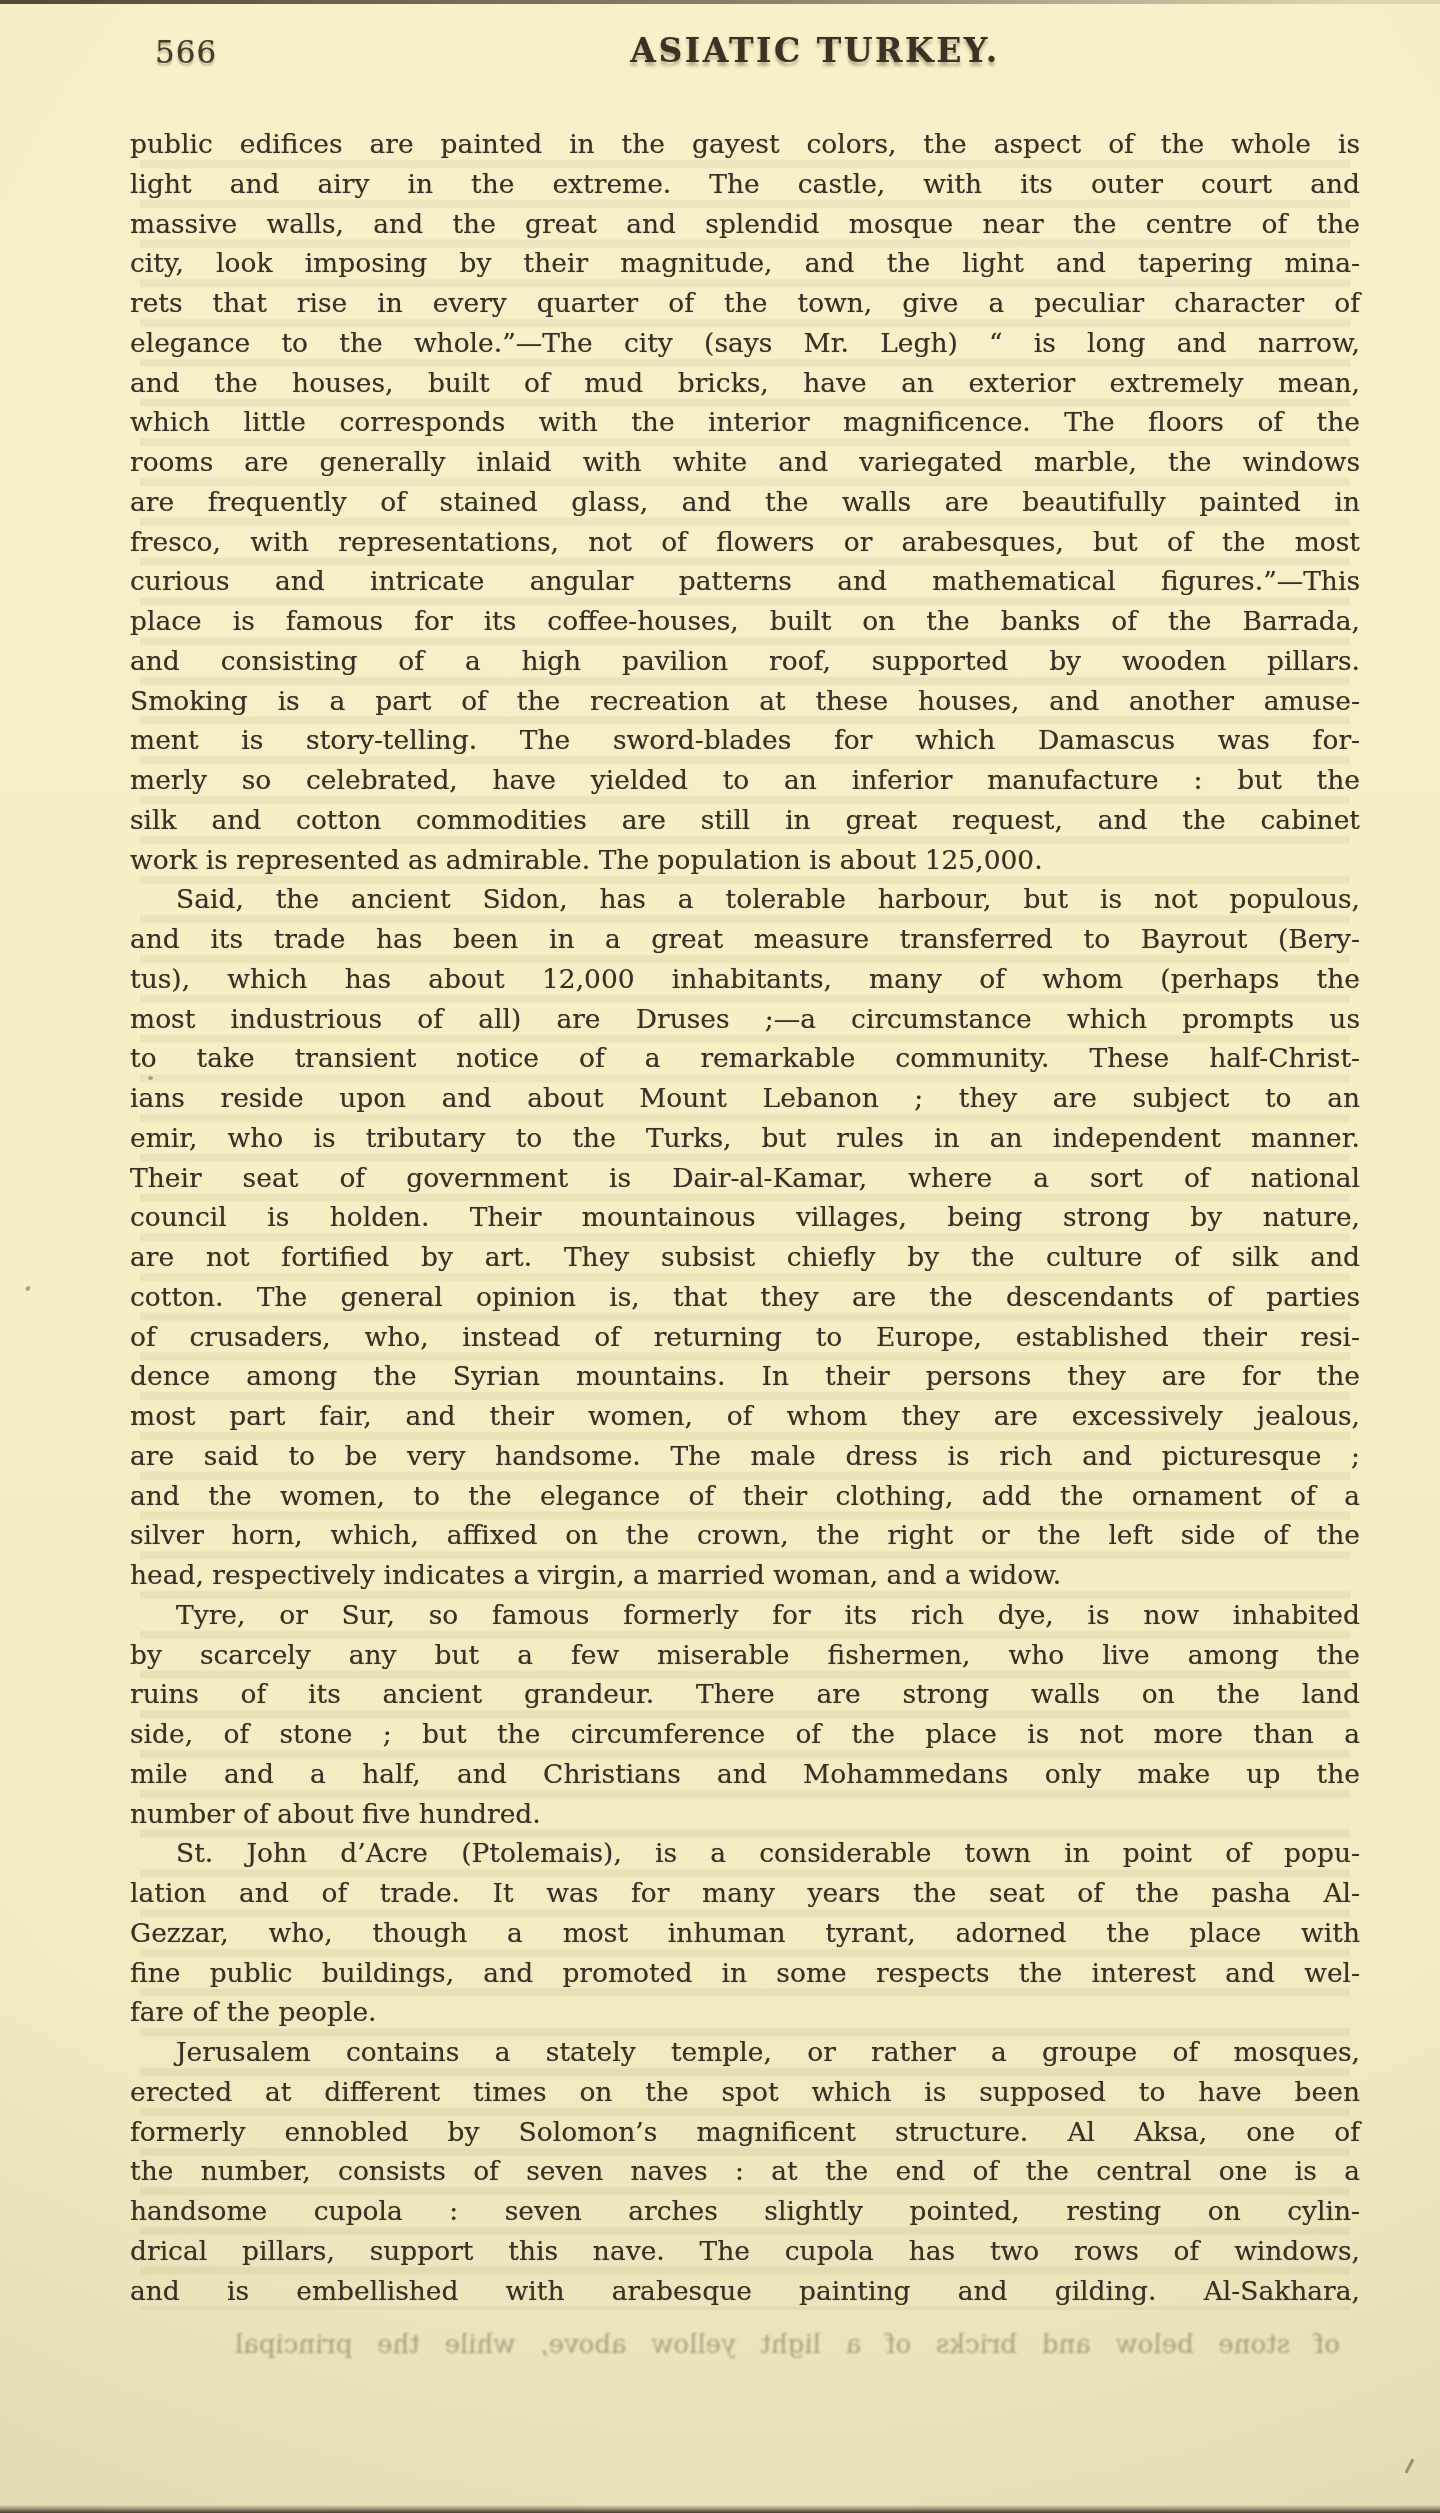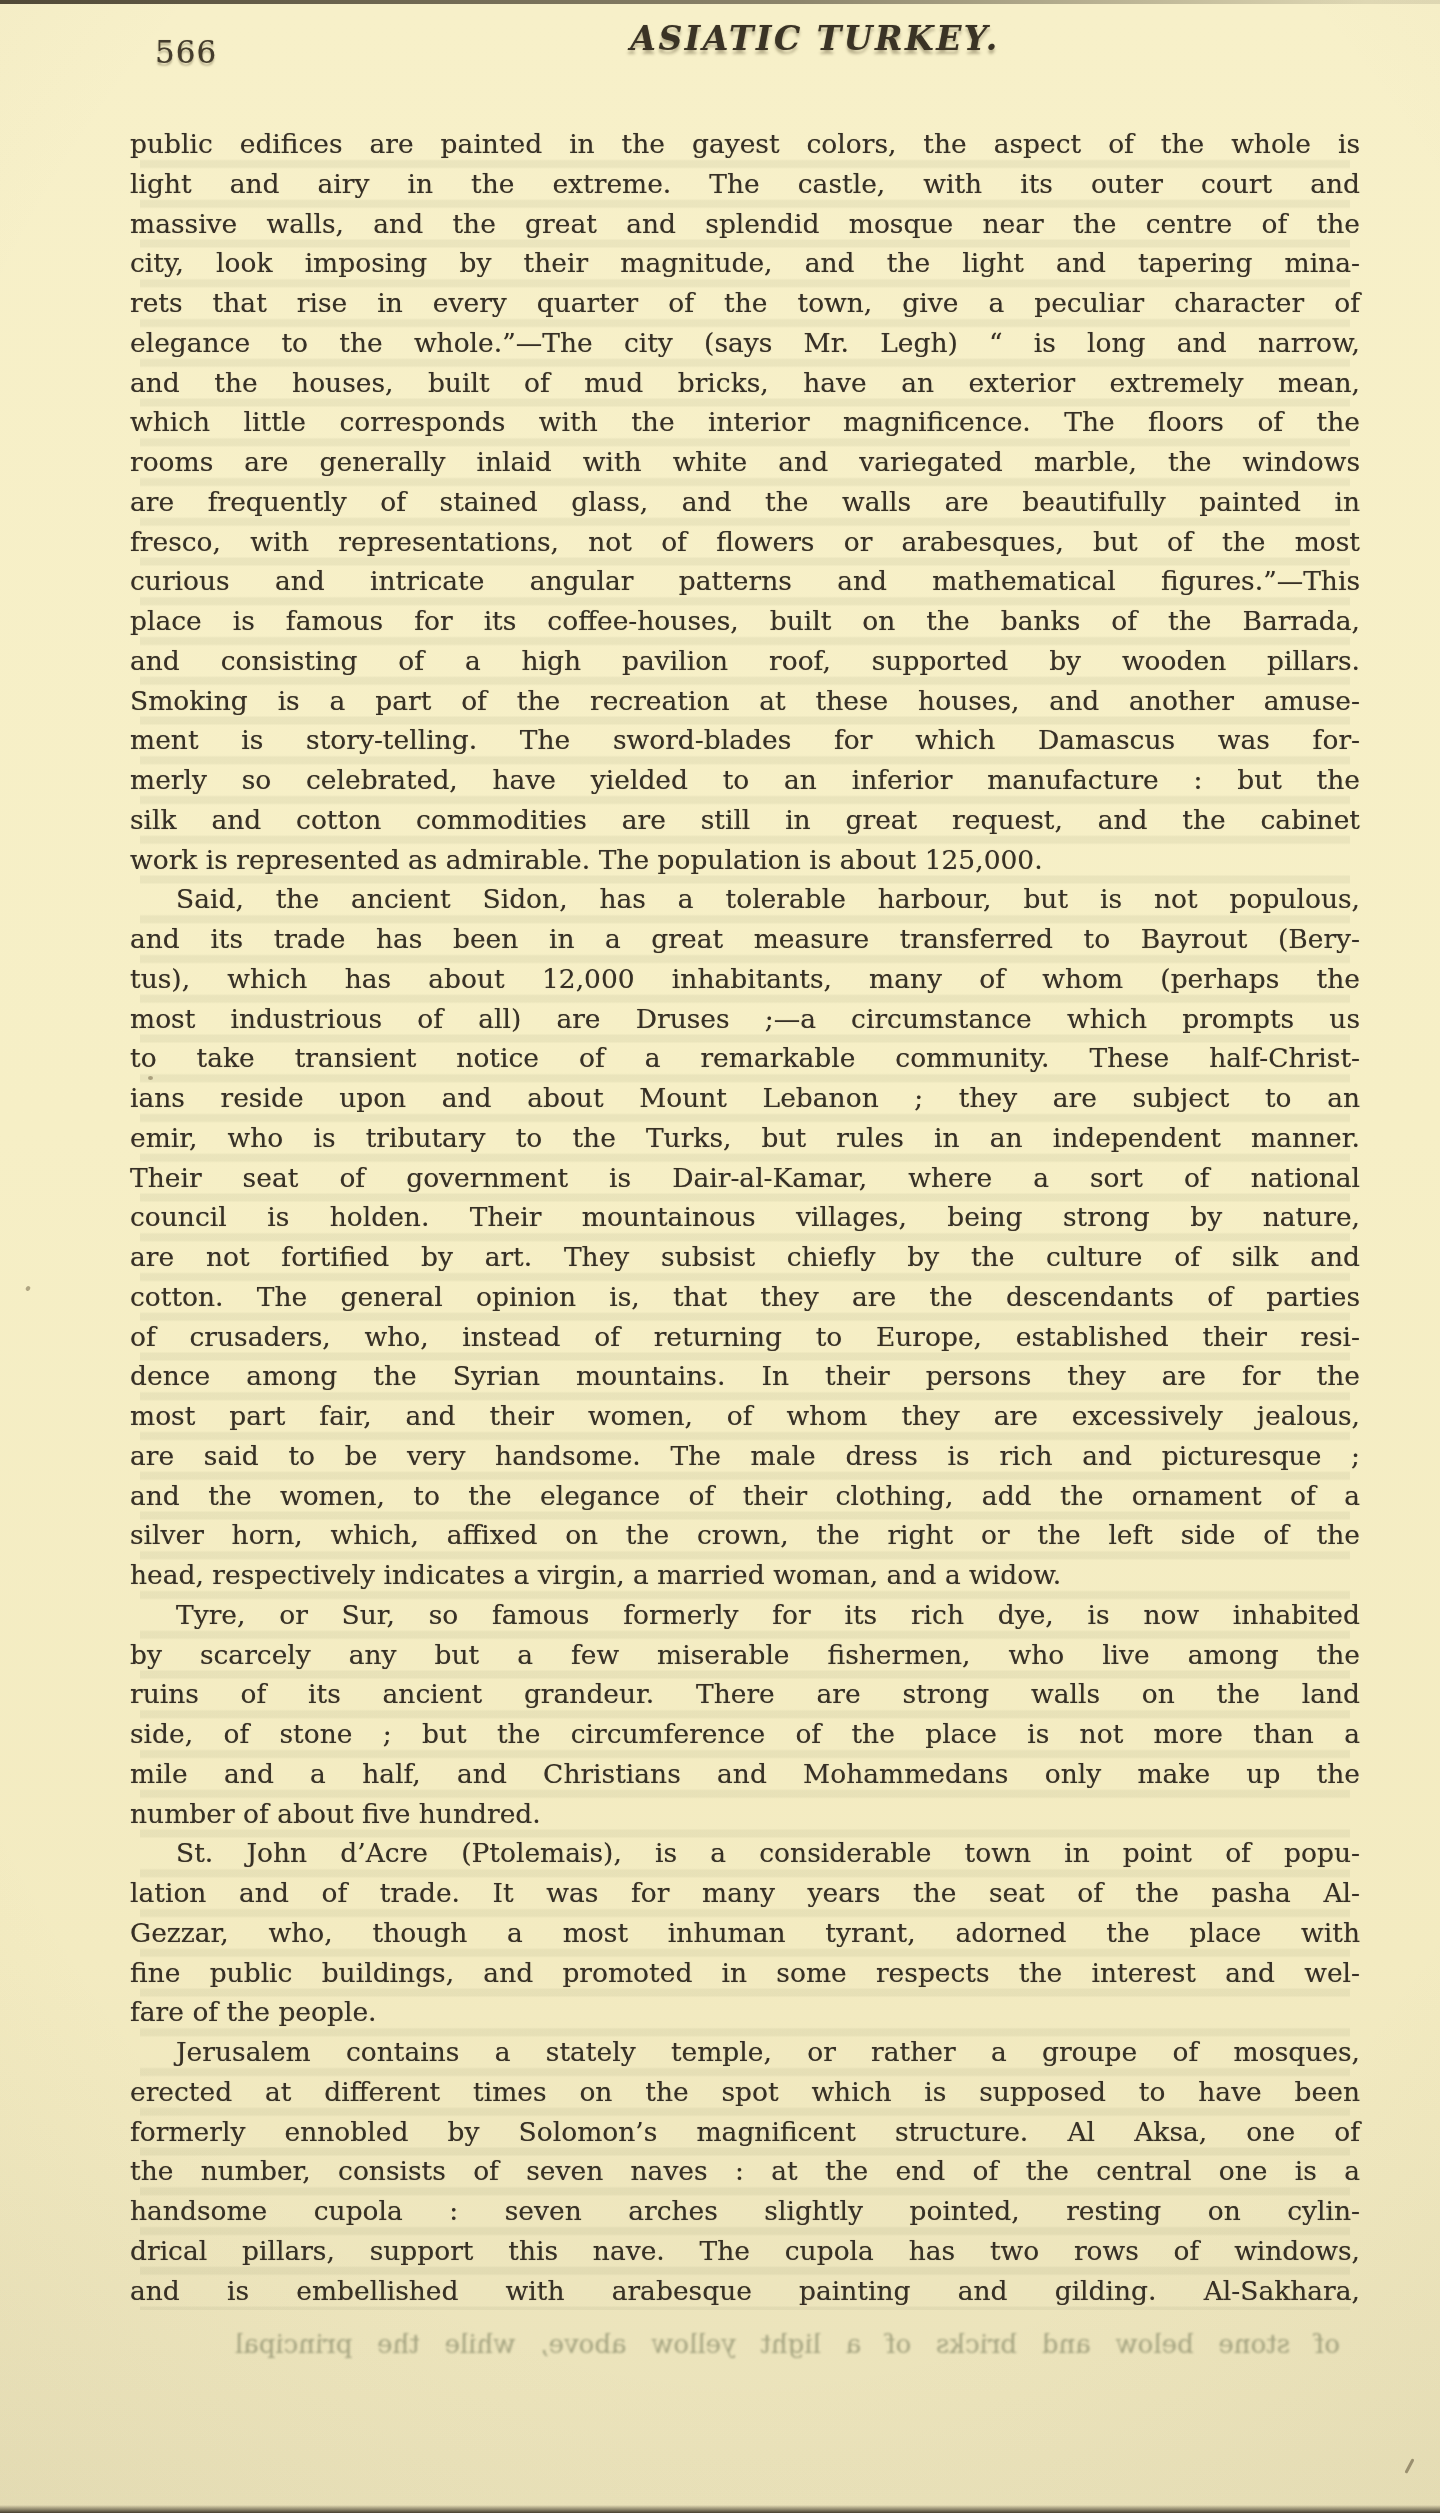--- a/index.html
+++ b/index.html
@@ -16,25 +16,24 @@
   }
 
   
   .running-header { position: absolute; top: 0; left: 0; width: 100%; height: 90px; }
   .page-number {
     position: absolute; left: 155px; top: 34px;
     font-size: 31px; letter-spacing: 1px; color: #443c2d;
     text-shadow: 0 3px 2px rgba(90,78,50,0.35), 0 0 1px rgba(60,50,30,0.4);
   }
   .running-title {
-    position: absolute; left: 815px; top: 19px; transform: translateX(-50%);
+    position: absolute; left: 815px; top: 31px; transform: translateX(-50%);
     font-size: 33px; font-weight: bold; letter-spacing: 2.5px; white-space: nowrap;
     color: #3a3325;
     text-shadow: 0 4px 3px rgba(90,78,50,0.38), 0 0 1px rgba(50,42,26,0.45);
-    font-style: italic;
   }
 
   
   .text-block {
     position: absolute; left: 130px; top: 124px; width: 1230px;
   }
   
   .text-block::before {
     content: ""; position: absolute; inset: 6px 10px 0 10px; pointer-events: none;
     background: repeating-linear-gradient(180deg,

